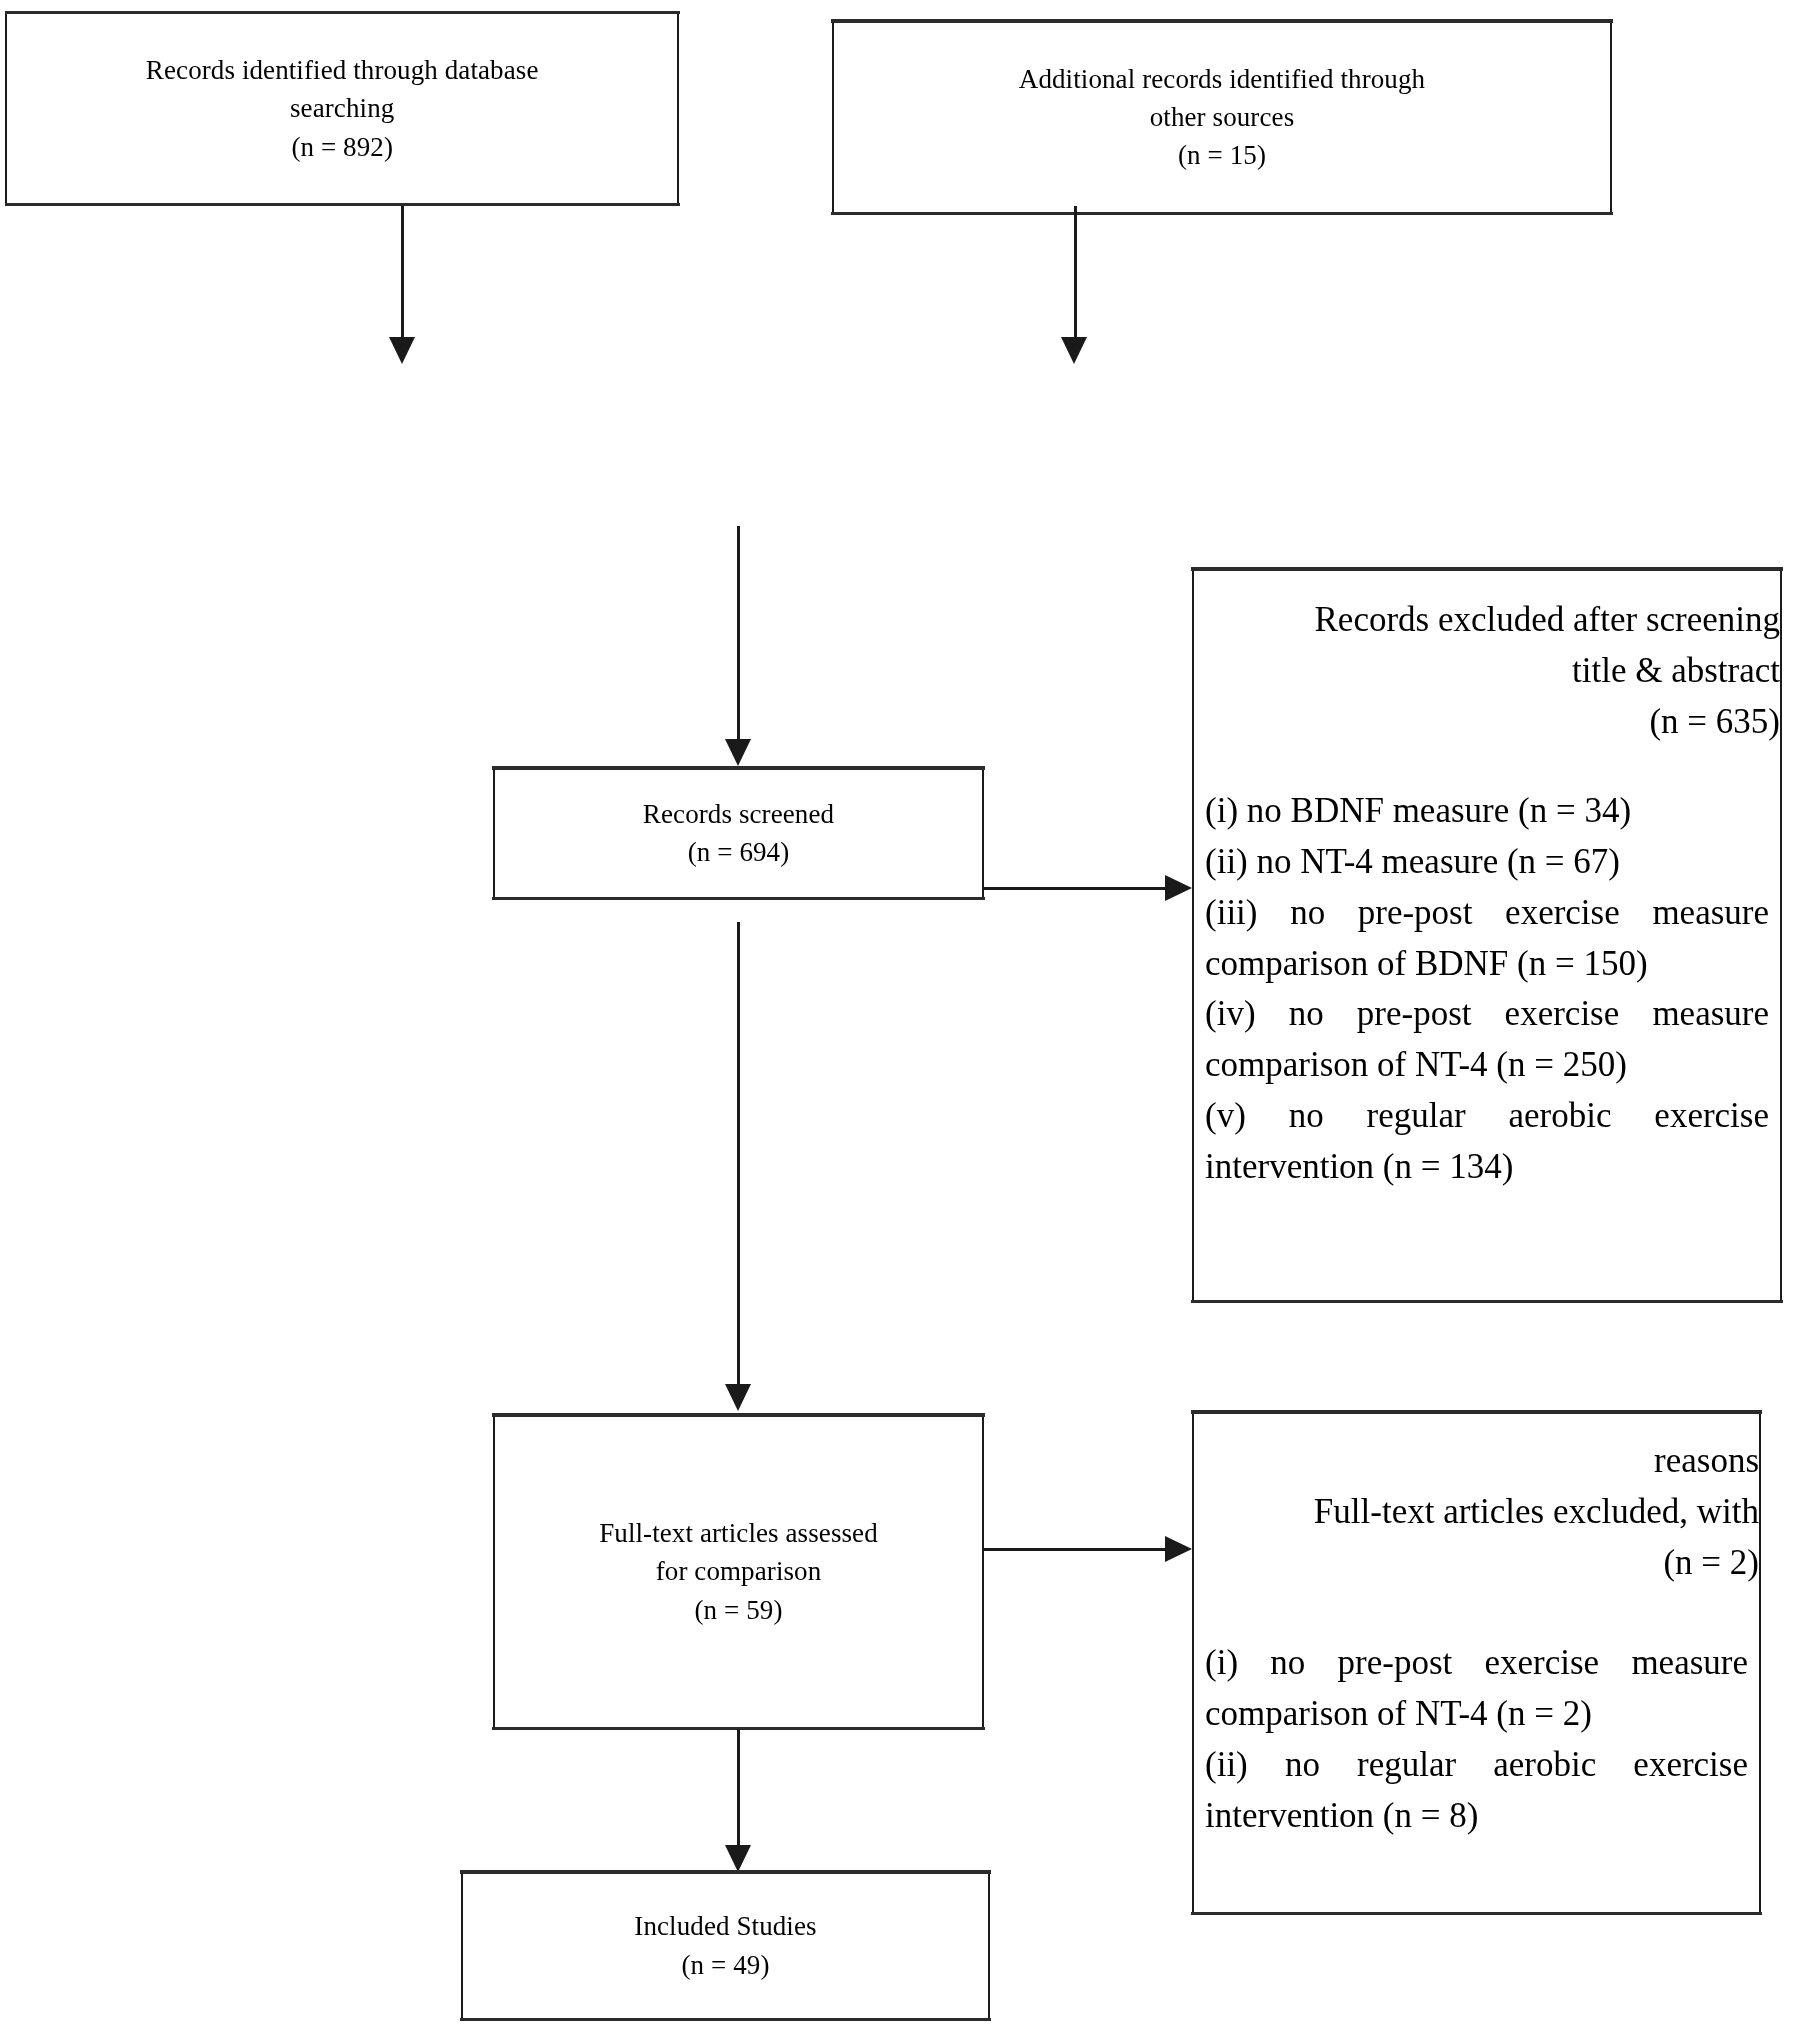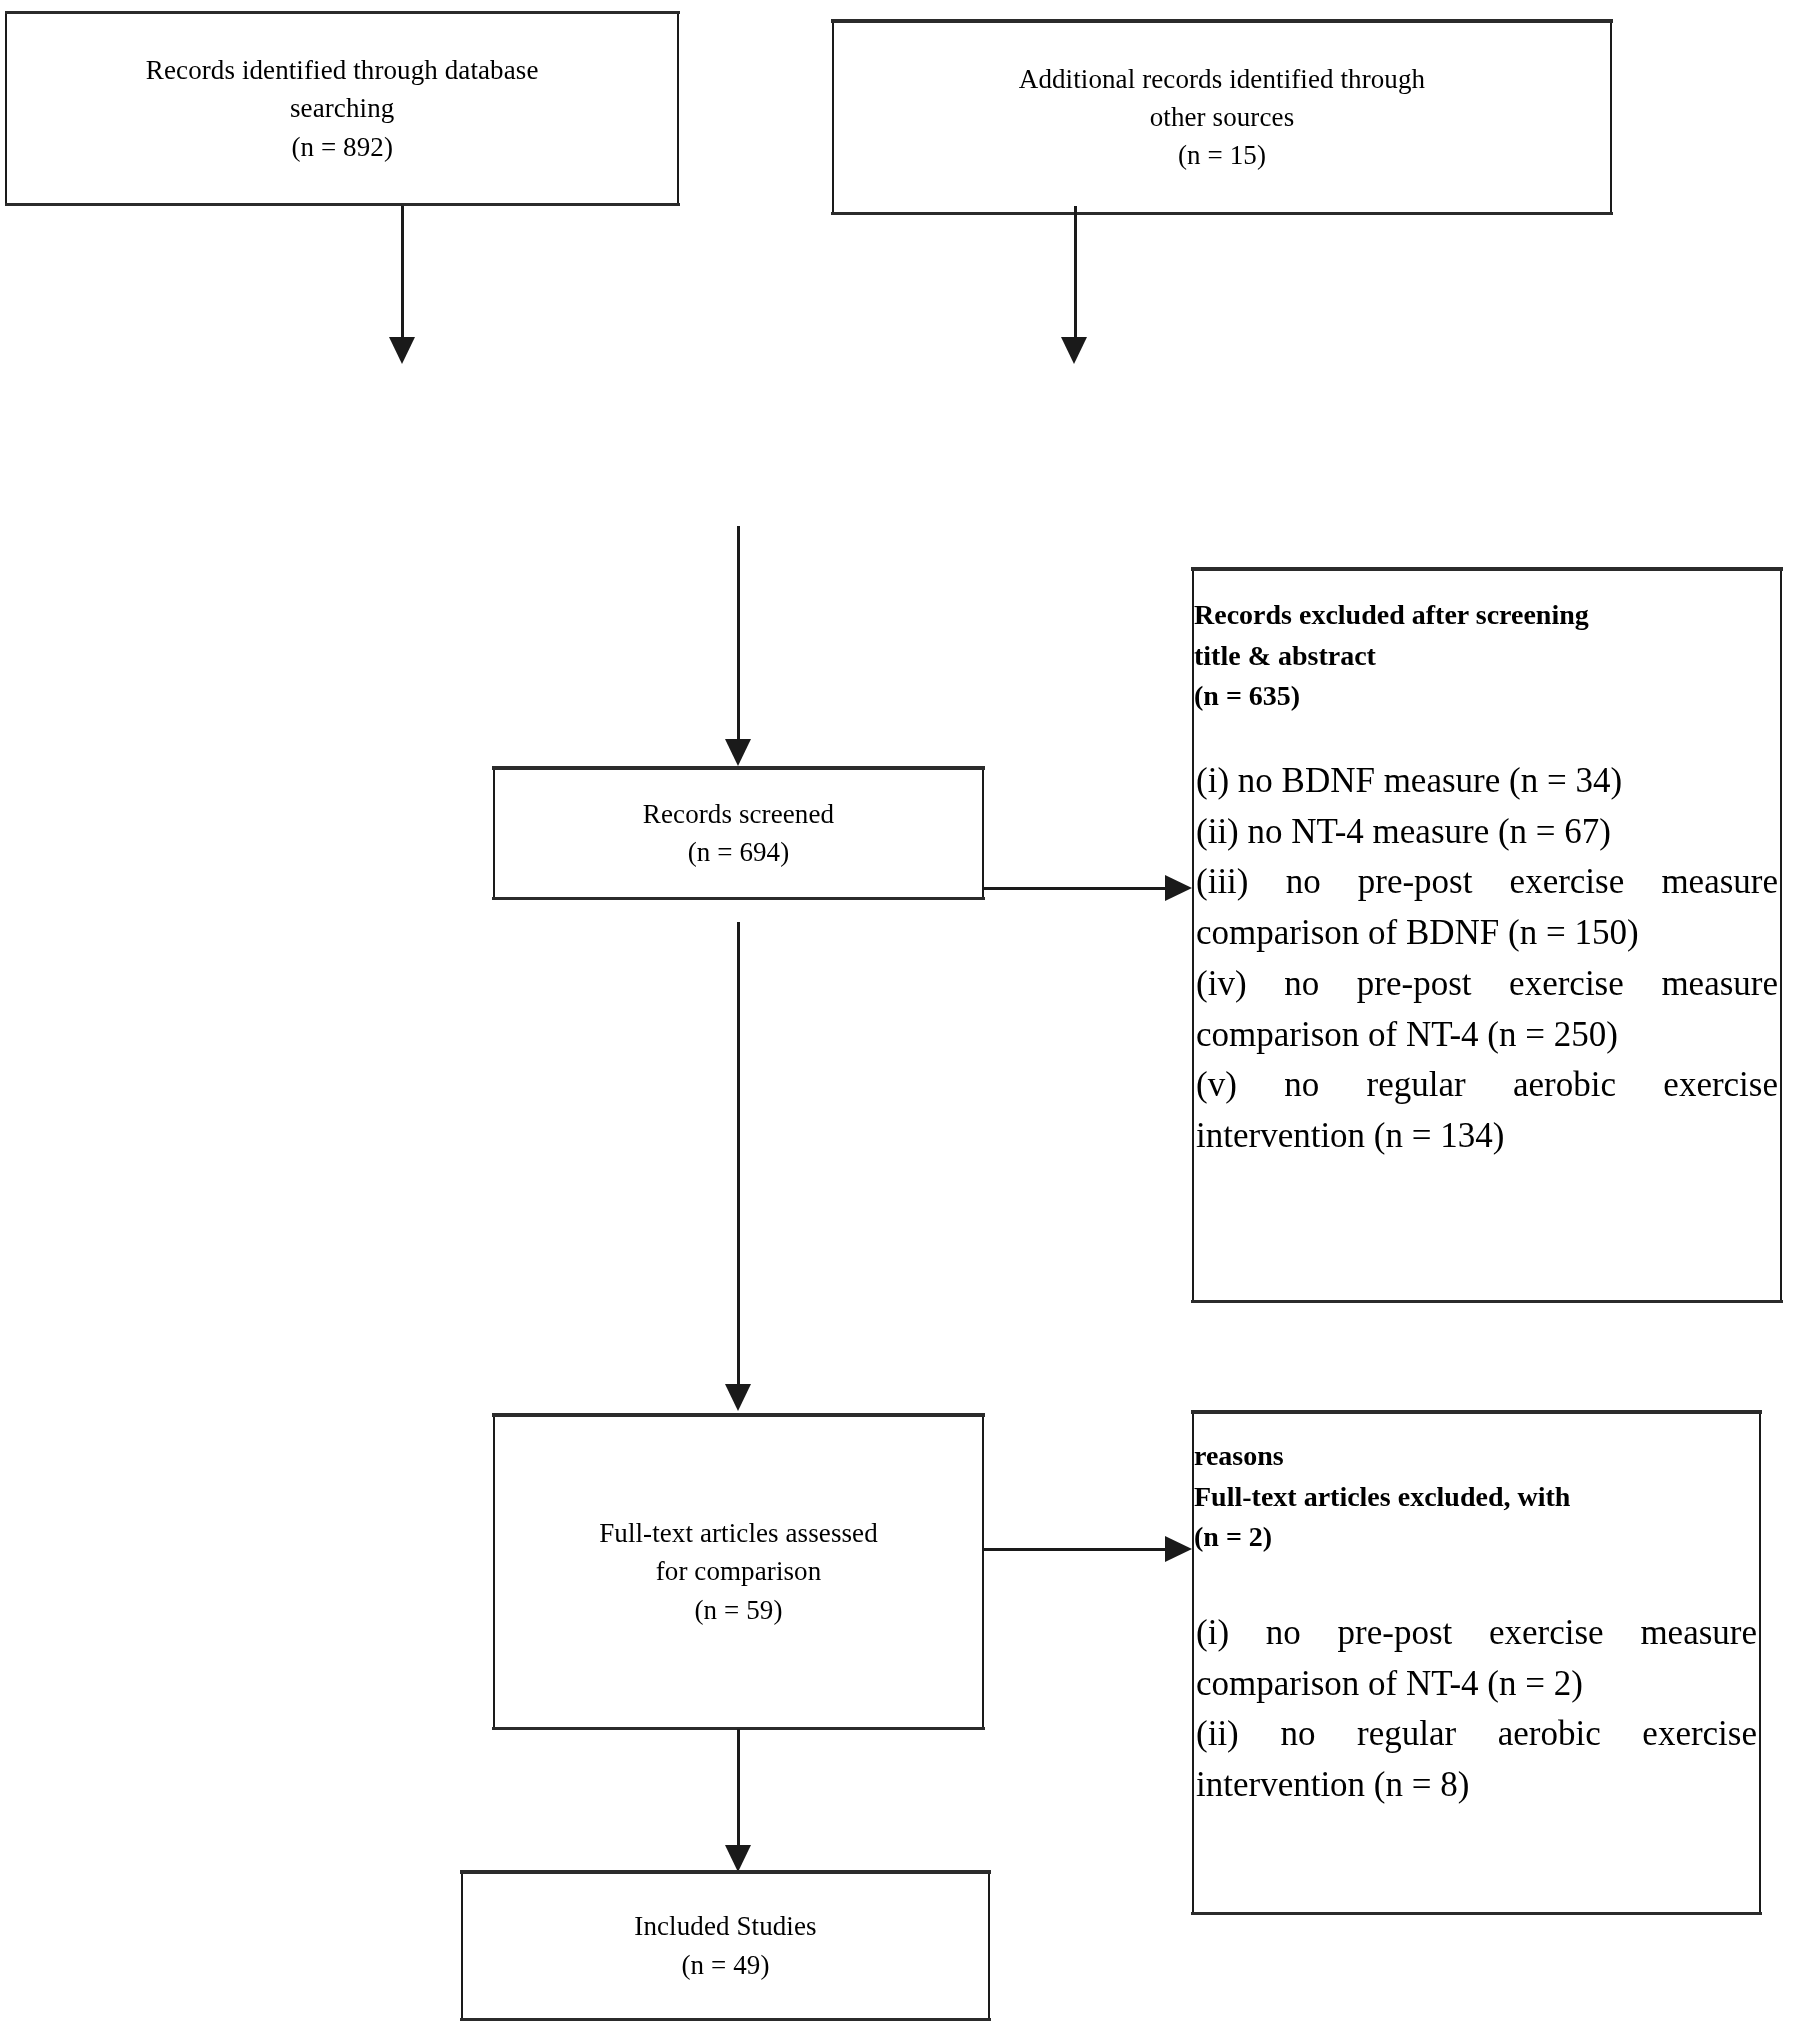--- a/index.html
+++ b/index.html
@@ -50,28 +50,27 @@
     white-space: pre;
   }
 
   
   .node.listbox {
     justify-content: flex-start;
     align-items: stretch;
   }
   .node.listbox .hdr {
     width: 100%;
-    text-align: left;
-    font-size: 28px;
+    text-align: right;
+    font-size: 35px;
     line-height: 1.45;
-    font-weight: bold;
   }
   .node.listbox .reasons {
     width: 100%;
-    padding: 0 2px;
+    padding: 0 11px;
     box-sizing: border-box;
   }
   .node.listbox .reason {
     font-size: 35px;
     line-height: 1.45;
     text-align: justify;
     text-align-last: left;
     margin: 0;
   }
   .node.listbox .reason.j {

